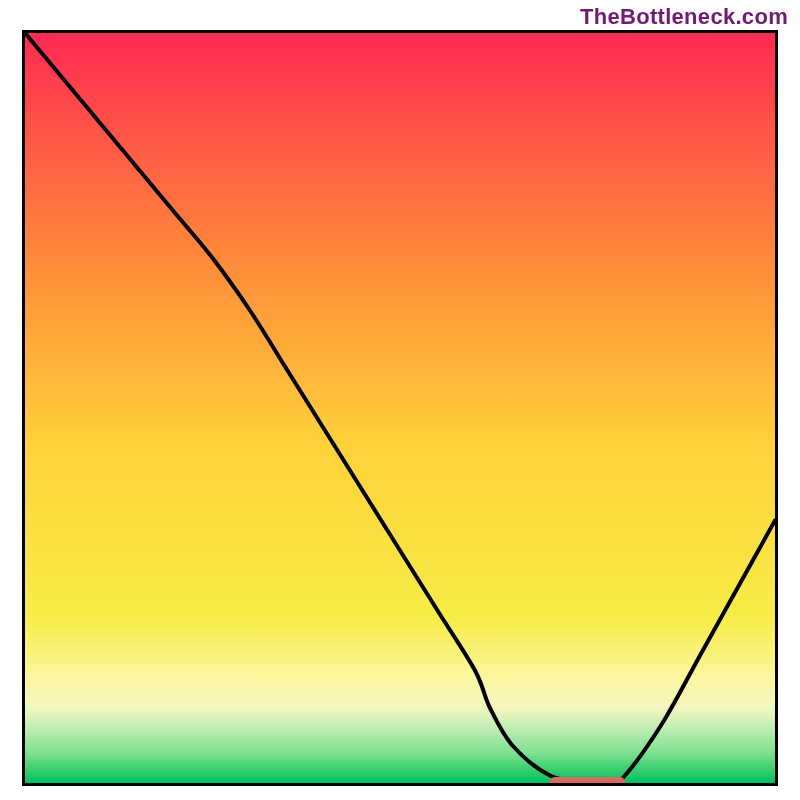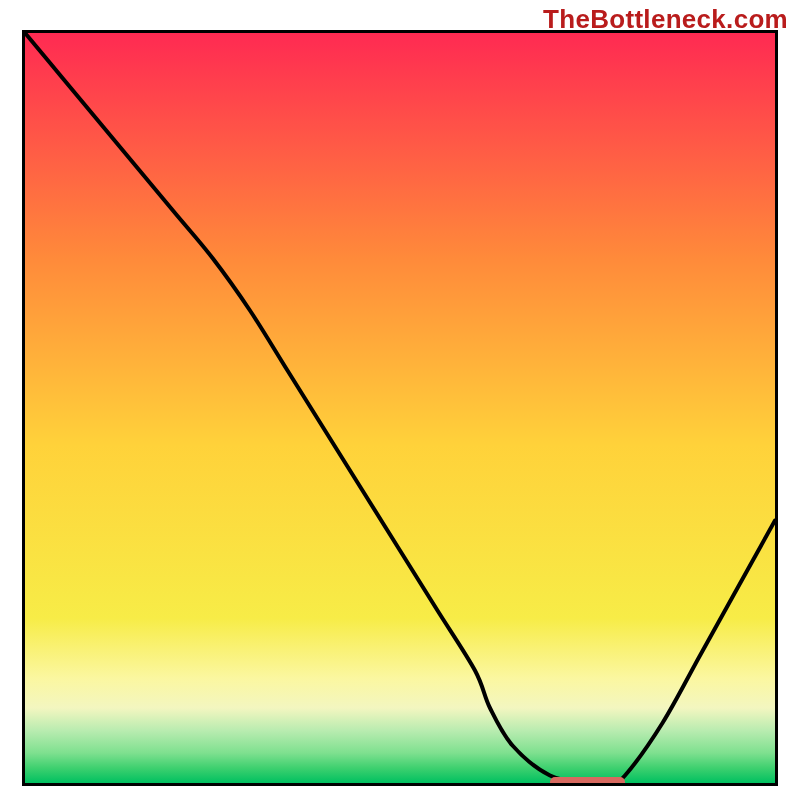--- a/index.html
+++ b/index.html
@@ -15,22 +15,22 @@
     left: 0;
     top: 0;
     width: 800px;
     height: 800px;
     box-sizing: border-box;
   }
   .watermark {
     position: absolute;
     top: 4px;
     right: 12px;
-    color: #b91c1c;
-    font-size: 26px;
+    color: #701a75;
+    font-size: 22px;
     font-weight: 600;
     letter-spacing: 0.3px;
     font-family: Arial, Helvetica, sans-serif;
   }
   .plot {
     position: absolute;
     left: 22px;
     top: 30px;
     width: 756px;
     height: 756px;

